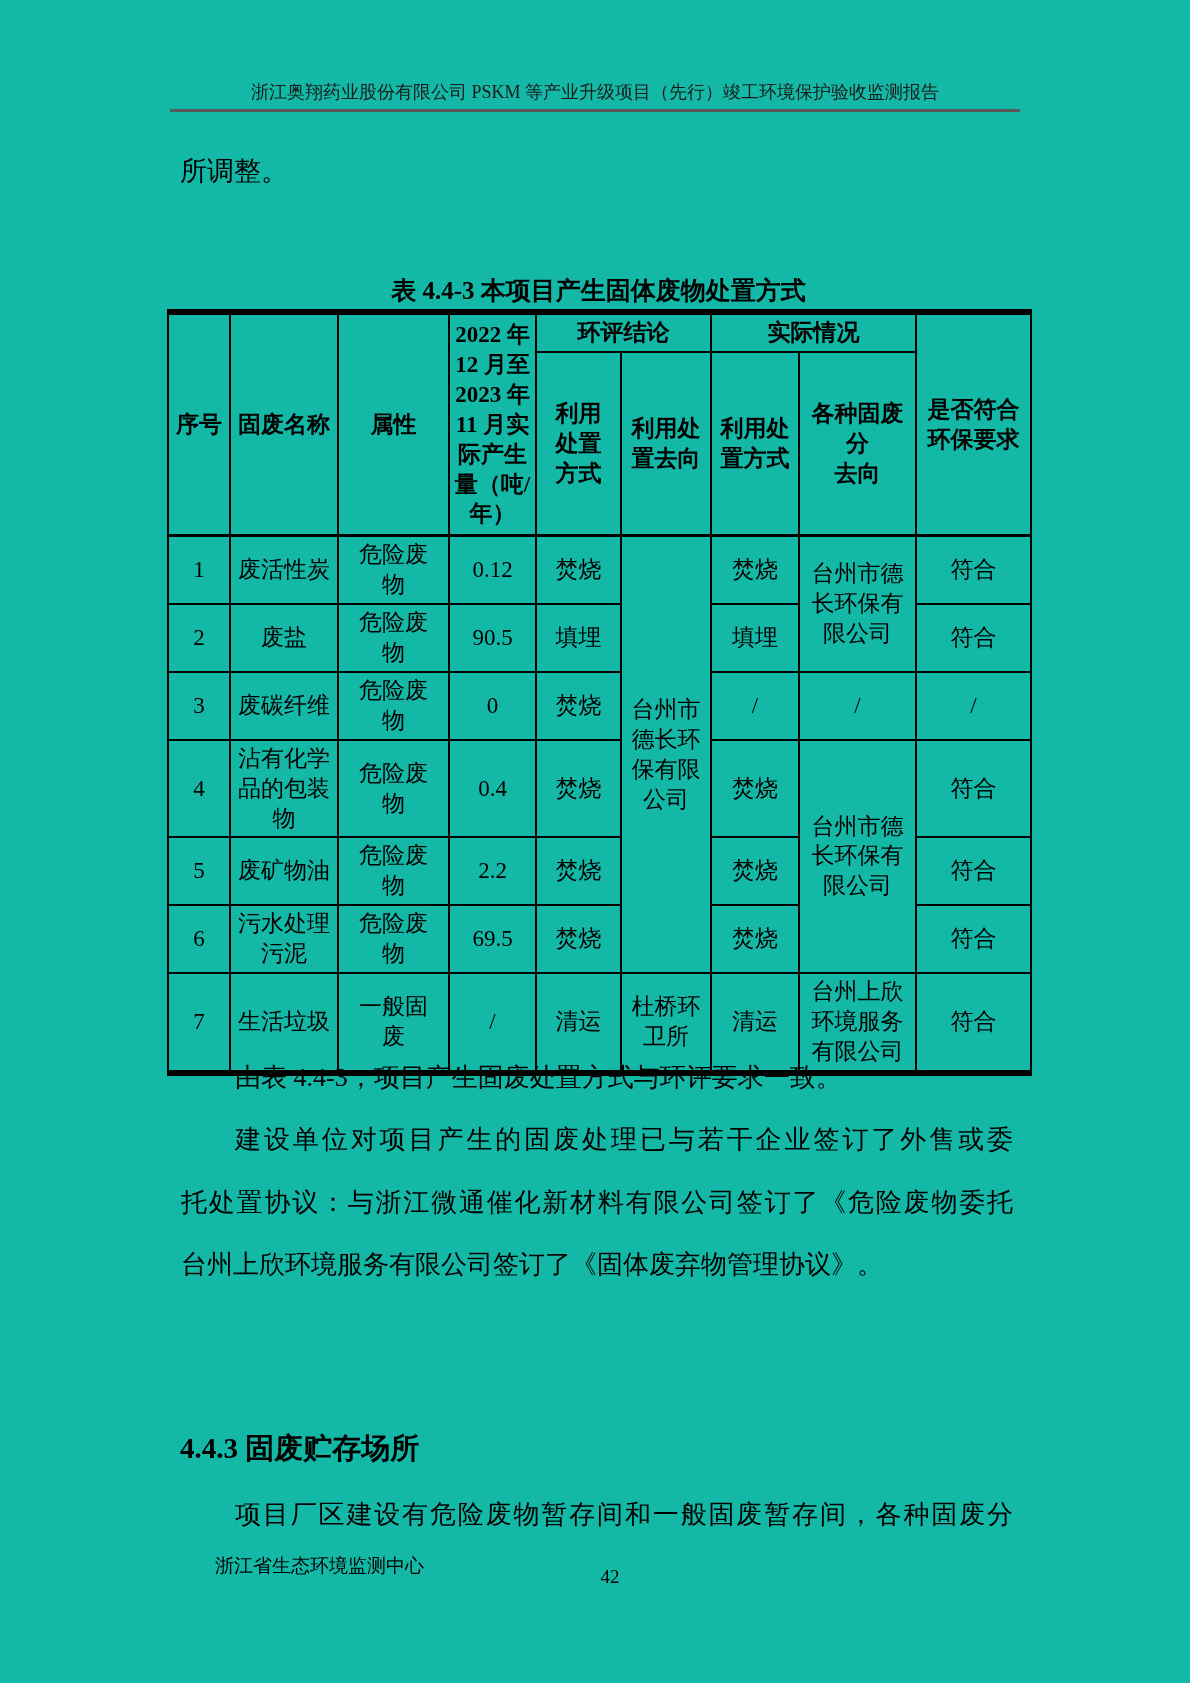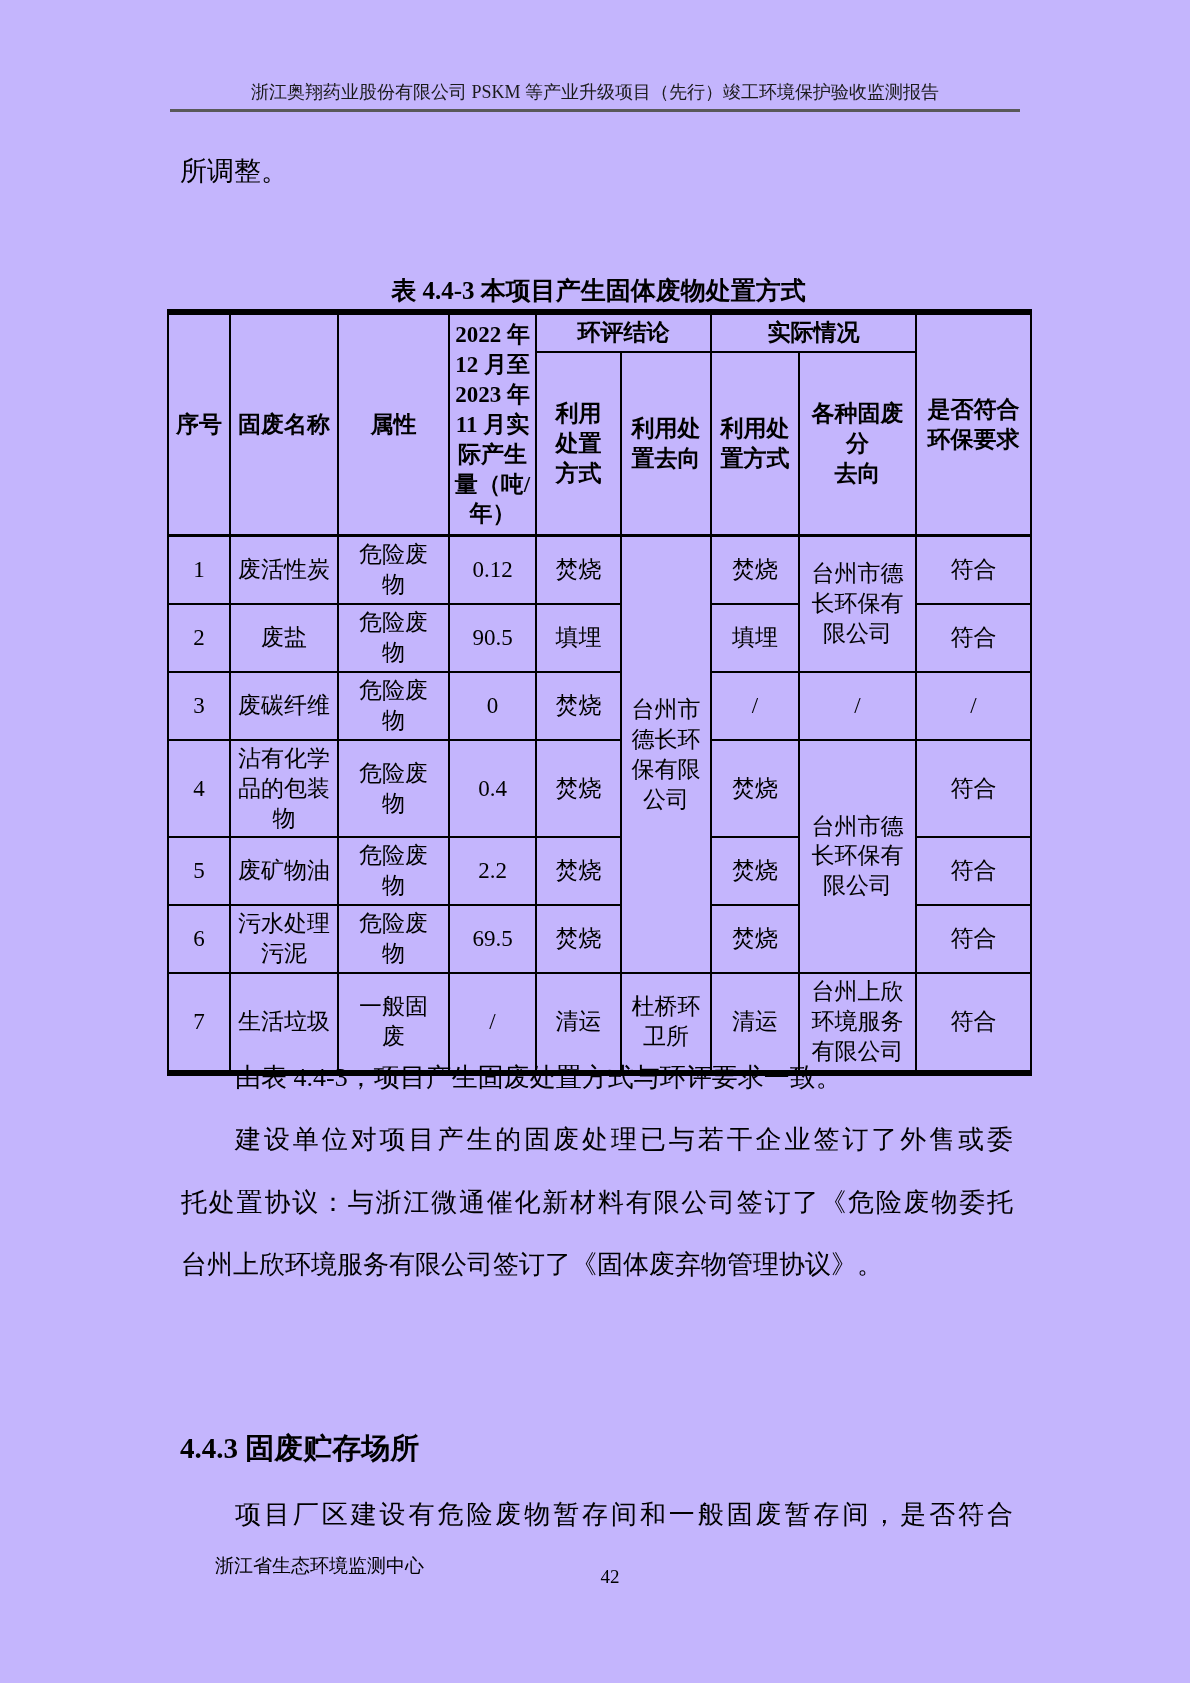--- a/index.html
+++ b/index.html
@@ -1,17 +1,17 @@
 <!DOCTYPE html>
 <html><head>
 <meta charset="utf-8">
 <style>
   html,body{margin:0;padding:0;background:#ffffff;}
   .page{
-    position:relative;width:1190px;height:1683px;background:#c4b5fd;color:#000;
+    position:relative;width:1190px;height:1683px;background:#14b8a6;color:#000;
     font-family:"Liberation Serif","DejaVu Serif",serif;overflow:hidden;
   }
   .doc-header{
     position:absolute;top:80px;left:85px;width:1020px;text-align:center;
     font-size:18px;white-space:nowrap;color:#1a1a1a;
   }
   .header-rule{position:absolute;top:109px;left:170px;width:850px;height:3px;background:#595959;}
   .intro{position:absolute;top:153px;left:180px;font-size:27px;}
   .tbl-title{
     position:absolute;top:274px;left:167px;width:863px;text-align:center;
@@ -192,19 +192,19 @@
   <div class="textblock">
     <div class="bline ind">由表 4.4-3，项目产生固废处置方式与环评要求一致。</div>
     <div class="bline ind jl">建设单位对项目产生的固废处理已与若干企业签订了外售或委</div>
     <div class="bline jl">托处置协议：与浙江微通催化新材料有限公司签订了《危险废物委托</div>
     <div class="bline">台州上欣环境服务有限公司签订了《固体废弃物管理协议》。</div>
   </div>
 
   <div class="sec-heading">4.4.3 固废贮存场所</div>
 
   <div class="p3block">
-    <div class="bline ind jl">项目厂区建设有危险废物暂存间和一般固废暂存间，是否符合</div>
+    <div class="bline ind jl">项目厂区建设有危险废物暂存间和一般固废暂存间，各种固废分</div>
   </div>
 
   <div class="footer-org">浙江省生态环境监测中心</div>
   <div class="footer-page">42</div>
 
 </div>
 
 </body></html>

